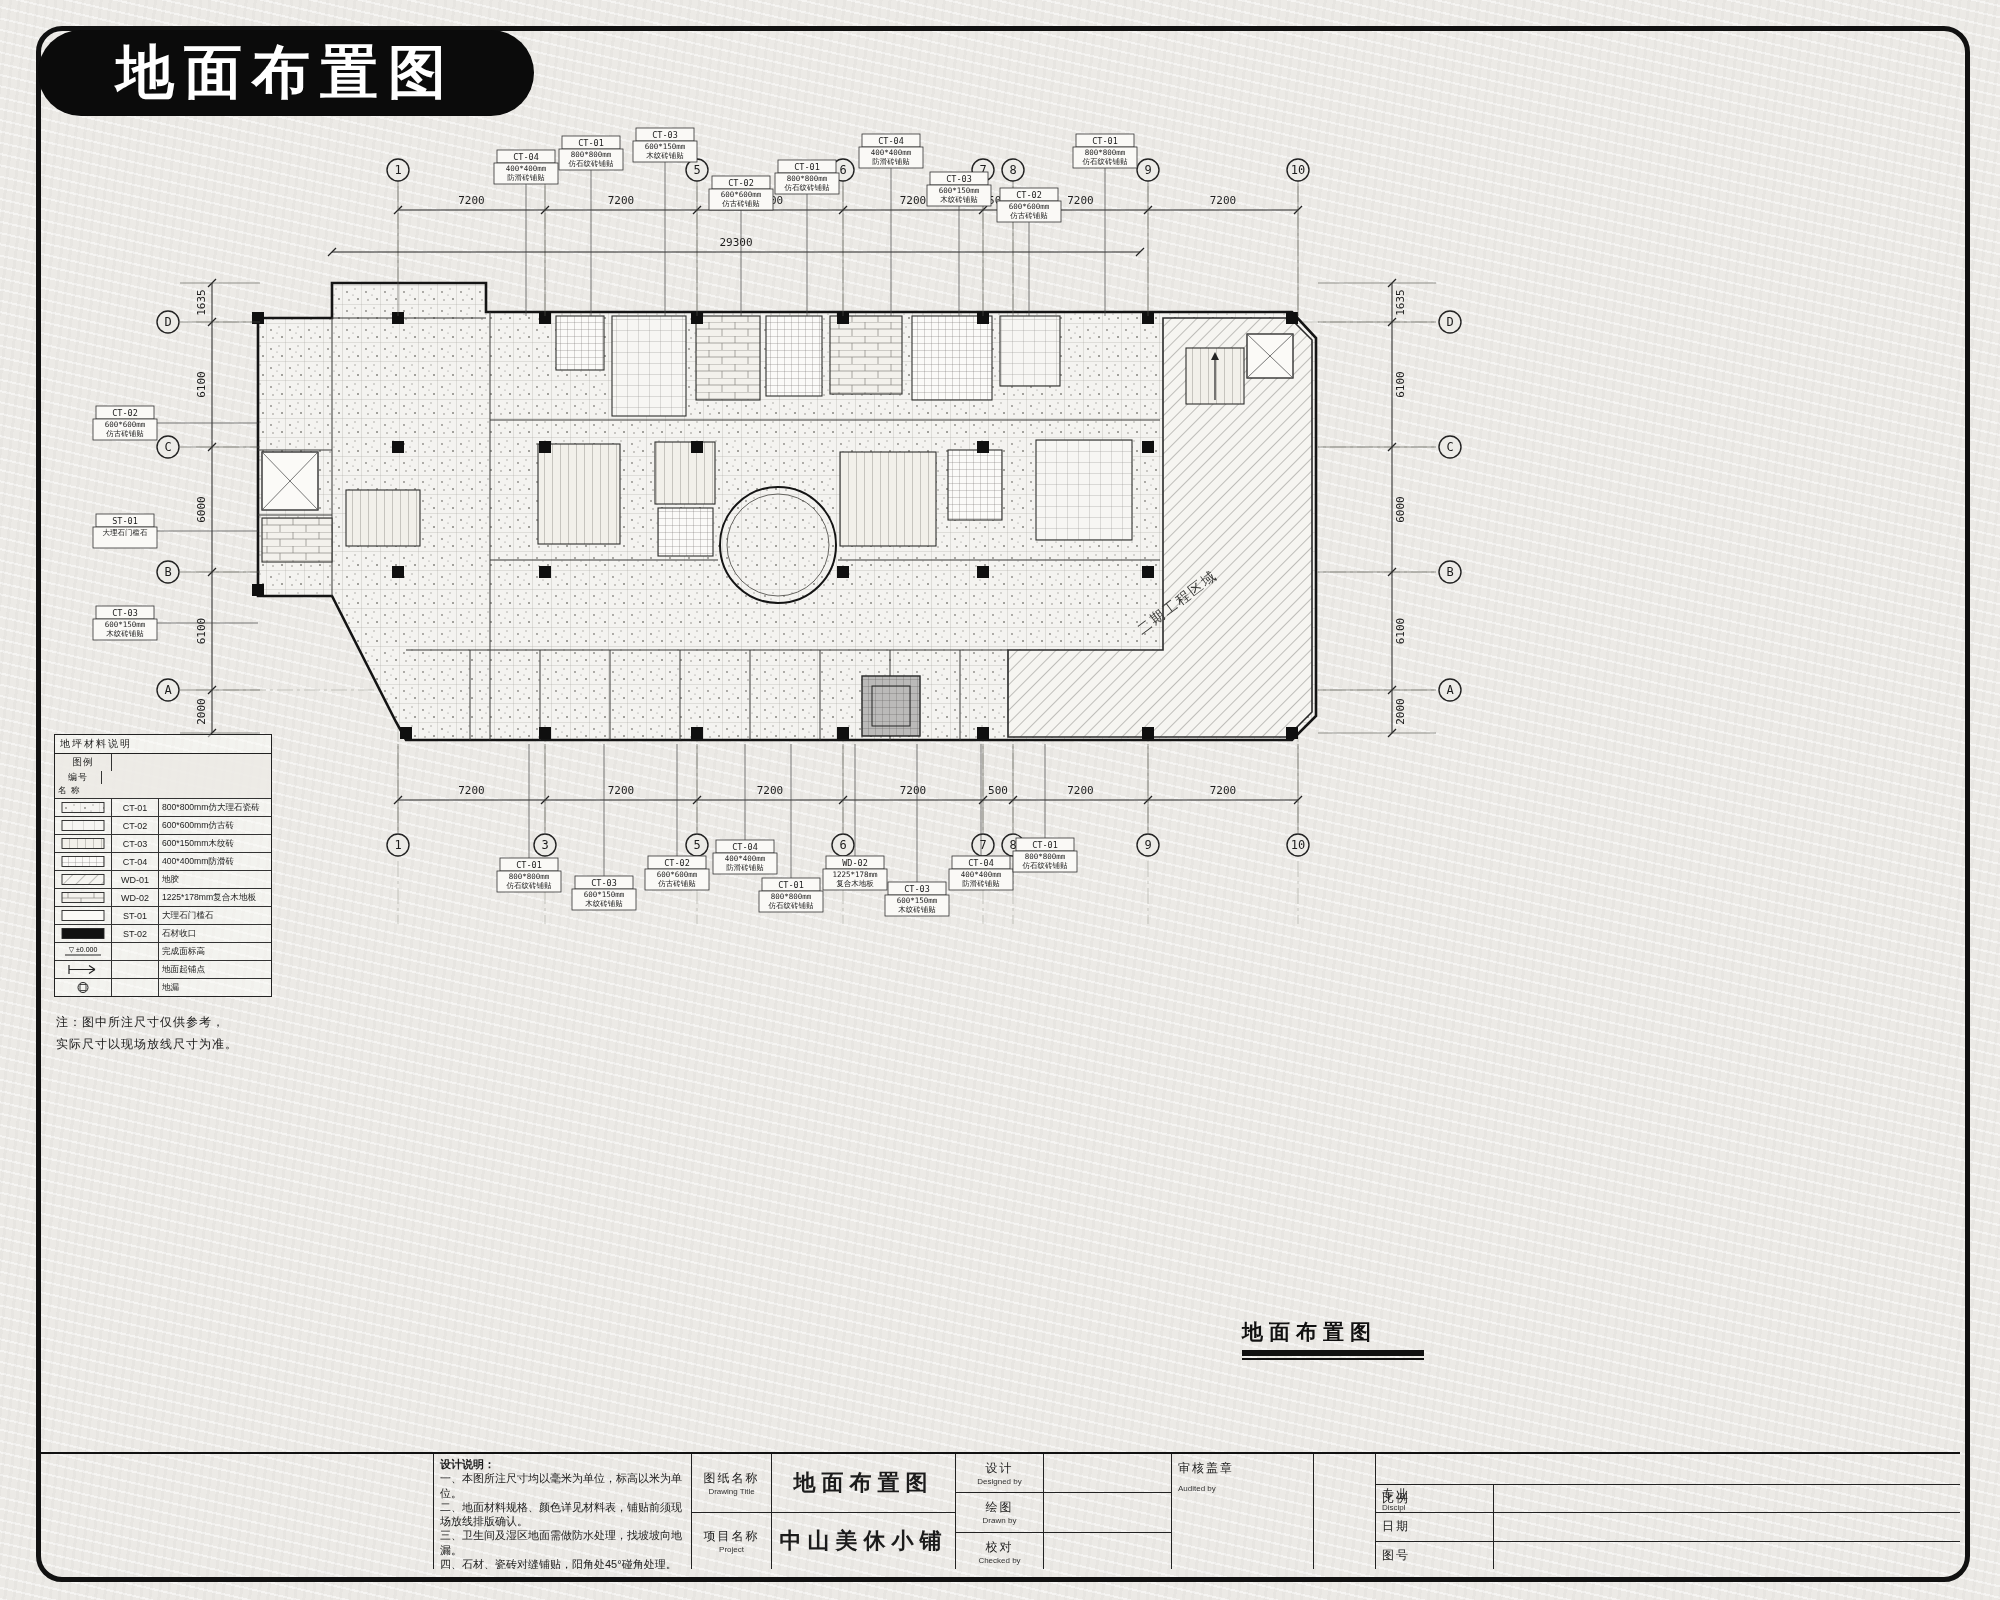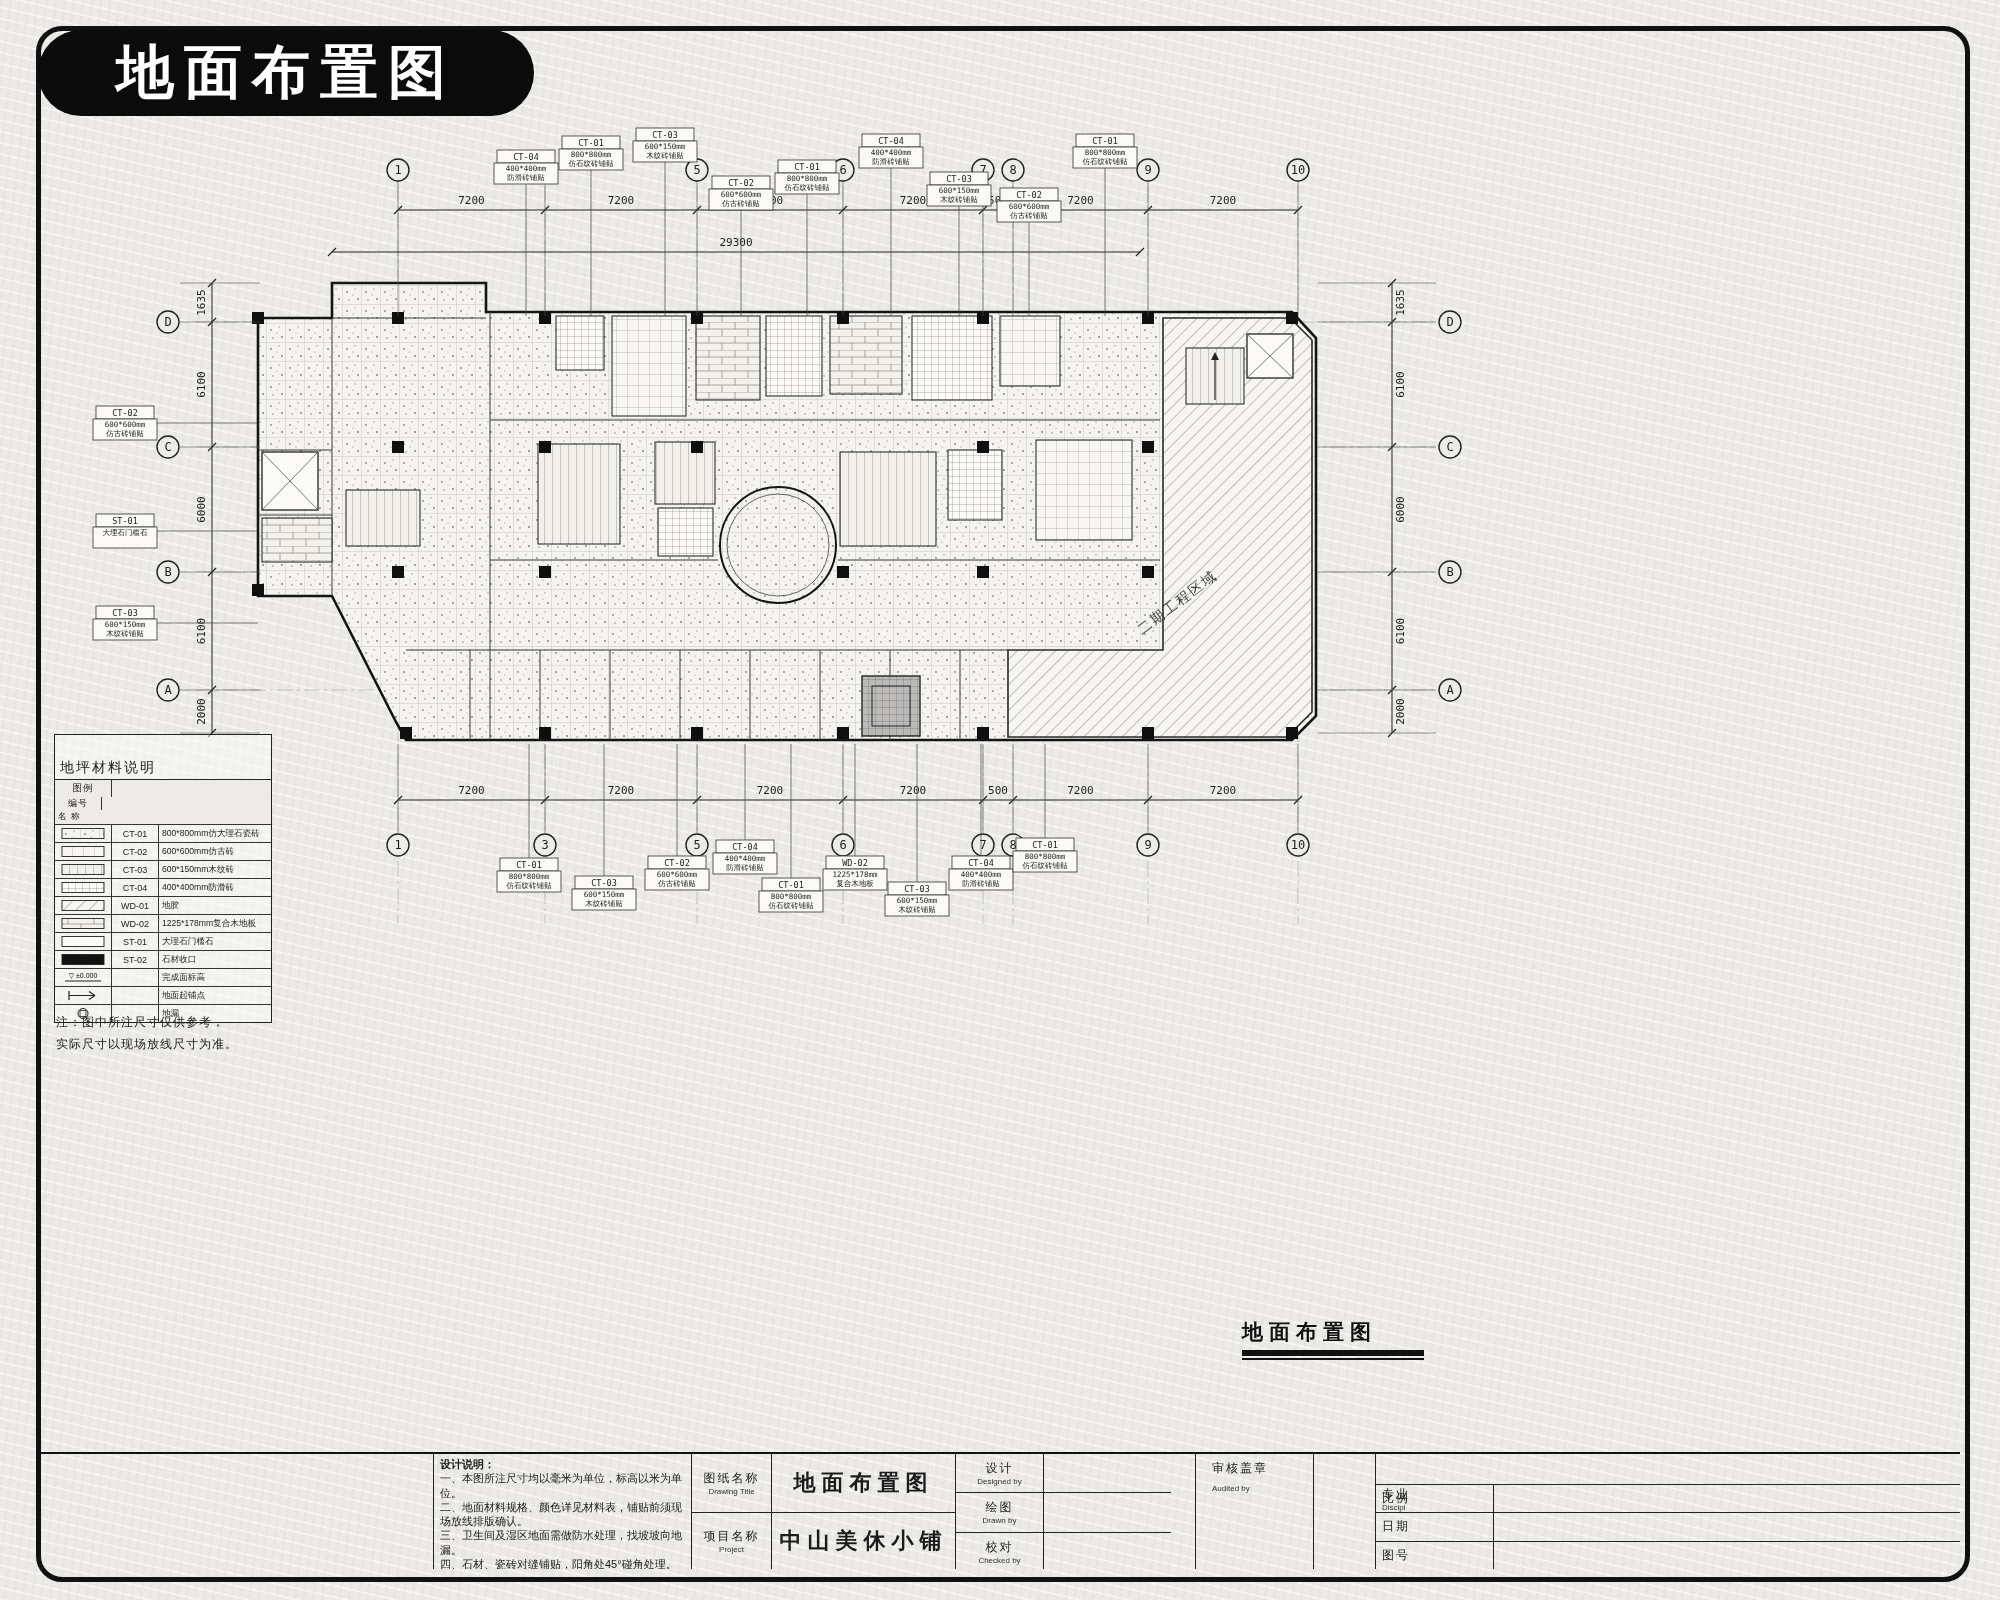--- a/index.html
+++ b/index.html
@@ -11,21 +11,21 @@
       #eceae6;}
   #frame{position:absolute;left:36px;top:26px;width:1924px;height:1546px;
     border:5px solid #111;border-radius:26px;}
   #badge{position:absolute;left:38px;top:30px;width:496px;height:86px;background:#0b0b0b;
     border-radius:46px;display:flex;align-items:center;justify-content:center;z-index:6;}
   #badge span{color:#fff;font-size:58px;font-weight:800;letter-spacing:10px;}
   #plan-svg{position:absolute;left:0;top:0;z-index:2;pointer-events:none;}
   
   #legend{position:absolute;left:54px;top:734px;width:216px;z-index:3;
     border:1.6px solid #222;background:rgba(250,249,246,0.55);font-size:10px;color:#1b1b1b;}
-  #legend .lg-title{padding:2px 5px;border-bottom:1px solid #222;font-size:14px;letter-spacing:2px;margin-top:22px;}
+  #legend .lg-title{padding:2px 5px;border-bottom:1px solid #222;font-size:10px;letter-spacing:2px;}
   #legend .lg-row{display:flex;border-bottom:1px solid #333;align-items:stretch;}
   #legend .lg-row:last-child{border-bottom:none;}
   #legend .c1{width:52px;border-right:1px solid #333;display:flex;align-items:center;justify-content:center;padding:2px;}
   #legend .c2{width:46px;border-right:1px solid #333;display:flex;align-items:center;justify-content:center;font-size:9px;}
   #legend .c3{flex:1;display:flex;align-items:center;padding:1px 3px;font-size:8.6px;}
   #legend .hd{font-size:9.5px;letter-spacing:1px;background:rgba(235,233,228,0.8);flex-direction:column;}
   #legend-notes{position:absolute;left:56px;top:1012px;z-index:3;font-size:12px;color:#1b1b1b;line-height:1.8;letter-spacing:1px;}
   
   #footer-label{position:absolute;left:1242px;top:1318px;z-index:3;color:#111;}
   #footer-label .t{font-size:21px;font-weight:bold;letter-spacing:6px;}
@@ -40,21 +40,21 @@
   .tb-notes{padding:3px 6px;font-size:11px;line-height:1.3;}
   .tb-2rows > div{height:57.5px;border-top:1px solid #222;display:flex;flex-direction:column;
     align-items:center;justify-content:center;text-align:center;}
   .tb-2rows > div:first-child{border-top:none;}
   .tb-3rows > div{height:38.3px;border-top:1px solid #222;display:flex;flex-direction:column;
     align-items:center;justify-content:center;text-align:center;}
   .tb-3rows > div:first-child{border-top:none;}
   .cn{font-size:12px;letter-spacing:2px;}
   .en{font-size:8px;color:#333;}
   .big{font-size:22px;font-weight:bold;letter-spacing:6px;}
-  .tb-audit{padding:4px 16px;margin-left:24px;}
+  .tb-audit{padding:4px 6px;}
   .tb-right{display:grid;grid-template-rows:30px 28.3px 28.3px 28.3px;}
   .tb-right > div{display:grid;grid-template-columns:118px 1fr;border-top:1px solid #222;}
   .tb-right > div:first-child{border-top:none;margin-top:32px;}
   .tb-right .lab{border-right:1px solid #222;display:flex;flex-direction:column;justify-content:center;padding-left:6px;}
 </style>
 </head>
 <body>
 
 <div id="sheet">
   <div id="frame"></div>

